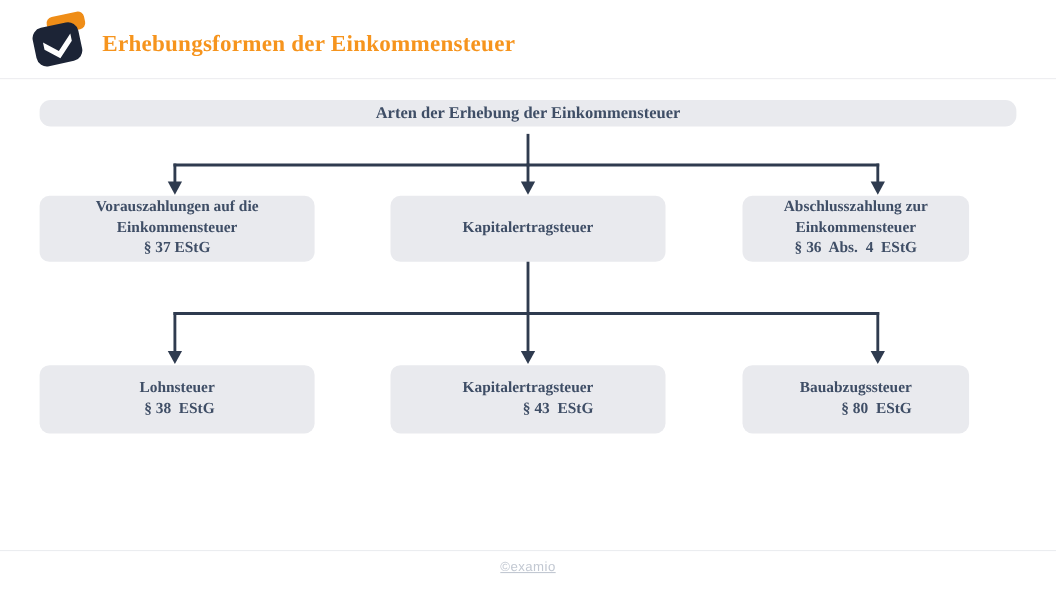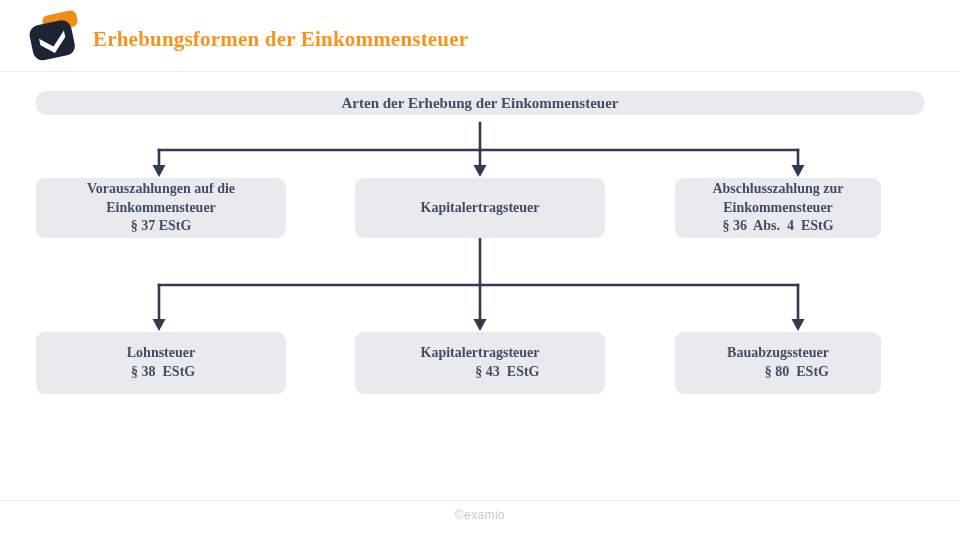--- a/index.html
+++ b/index.html
@@ -39,21 +39,21 @@
   .connectors { position: absolute; left: 0; top: 0; width: 960px; height: 540px; pointer-events: none; }
 
   
   .footer-divider {
     position: absolute; left: 0; top: 500px; width: 960px; height: 1px;
     background: #ebedf0;
   }
   .copyright {
     position: absolute; left: 0; top: 508px; width: 960px;
     text-align: center; font-family: "Liberation Sans", "DejaVu Sans", sans-serif;
-    font-size: 12px; color: #C2C8D2; letter-spacing: 0.4px;
+    font-size: 12px; color: #C2C8D2; letter-spacing: 0.4px; text-decoration: underline;
   }
 </style>
 </head>
 <body>
 
 <div class="page">
 
   <header class="header">
     <span class="logo">
       <svg viewBox="0 0 56 54" width="54" height="52" aria-hidden="true">

